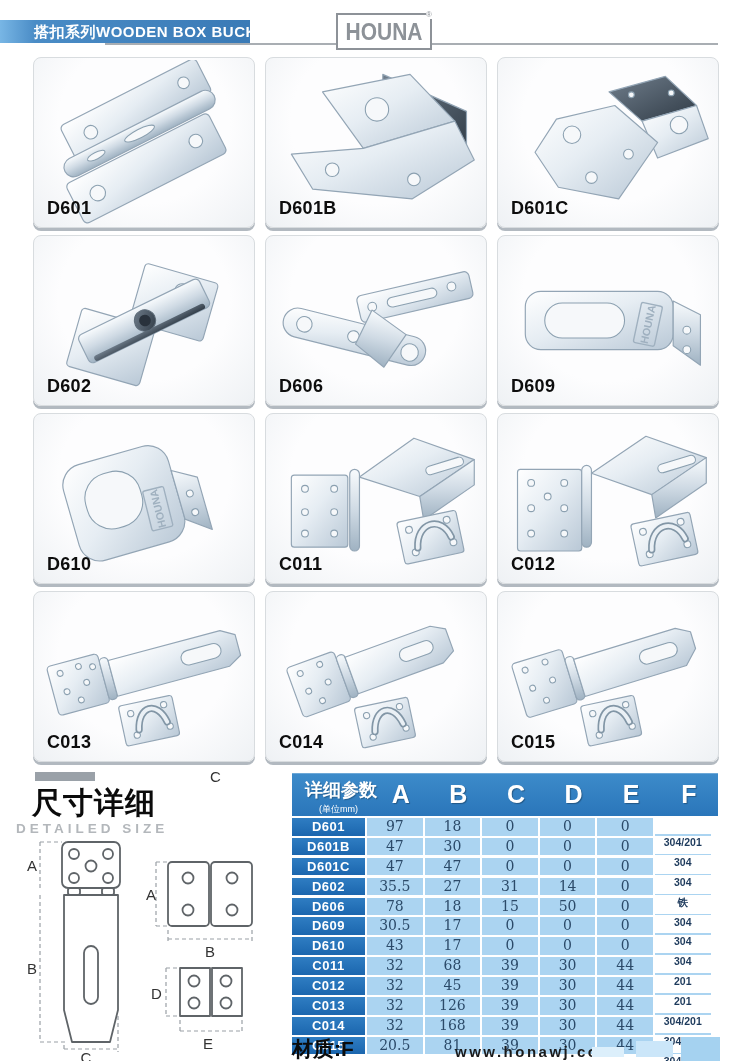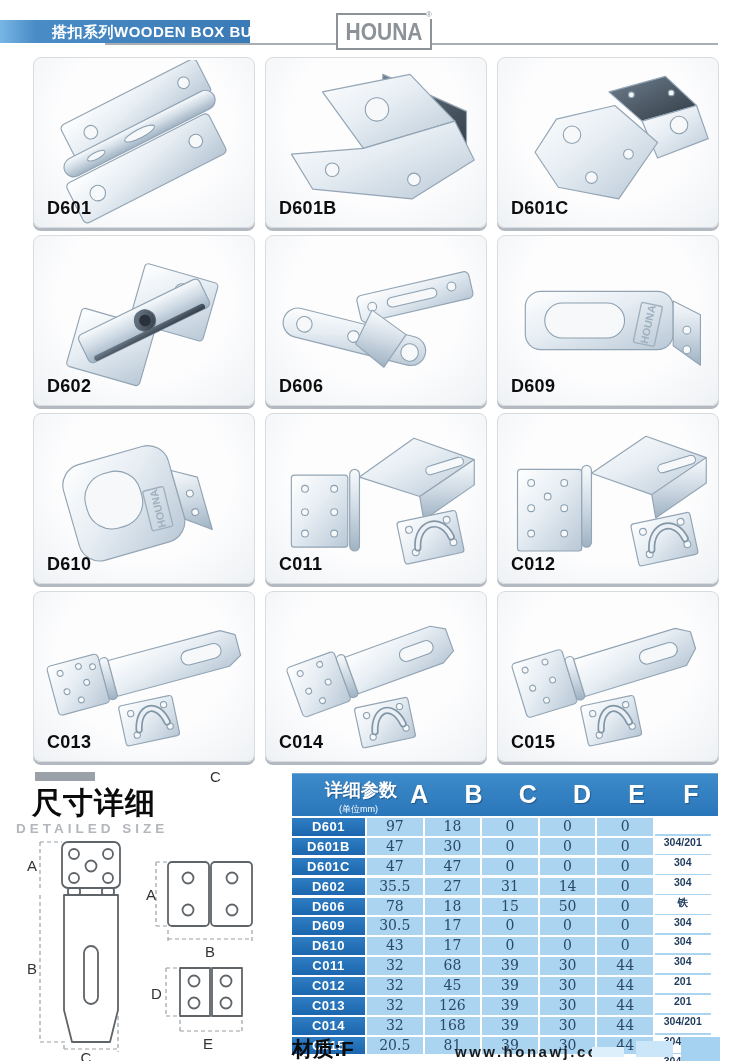--- a/index.html
+++ b/index.html
@@ -7,21 +7,21 @@
   .page {
     position:relative; width:750px; height:1061px; background:#ffffff;
     font-family:"Liberation Sans", sans-serif; overflow:hidden;
   }
   
   .hr-line { position:absolute; left:105px; top:43px; width:613px; height:2px; background:#a9aeb3; }
   .banner {
     position:absolute; left:0; top:20px; width:250px; height:23px;
     background:linear-gradient(90deg,#78b6e5 0%,#4a8cc6 14%,#3a7ab6 100%);
     color:#fff; font-size:15px; font-weight:bold; line-height:23px;
-    padding-left:52px; letter-spacing:.5px; white-space:nowrap;
+    padding-left:34px; letter-spacing:.5px; white-space:nowrap;
   }
   .logo-box {
     position:absolute; left:336px; top:13px; width:96px; height:37px;
     background:#fff; border:2px solid #8d9298; display:flex; align-items:center; justify-content:center;
   }
   .logo-text { font-size:21px; font-weight:900; color:#8d9298; letter-spacing:0px; transform:scaleY(1.12); }
   .logo-reg { position:absolute; right:-2px; top:-4px; font-size:8px; color:#8d9298; background:#fff; line-height:1; }
   
   .grid {
     position:absolute; left:33px; top:57px; width:686px;
@@ -42,21 +42,21 @@
   .sd-bar { position:absolute; left:35px; top:772px; width:60px; height:9px; background:#9aa1a8; }
   .sd-title { position:absolute; left:32px; top:783px; font-size:30px; font-weight:900; color:#0b0b0b; letter-spacing:1px;text-align:right; }
   .sd-sub { position:absolute; left:16px; top:821px; font-size:13.5px; color:#b3b7bb; letter-spacing:4px; font-weight:bold; }
   .stray-c { position:absolute; left:210px; top:768px; font-size:15px; color:#333; }
   .sd-svg { position:absolute; }
   .dim-label { font-size:15px; fill:#333; font-family:"Liberation Sans",sans-serif; }
   
   .ptable { position:absolute; left:292px; top:773px; width:426px; }
   .thead {
     display:flex; height:43px; background:linear-gradient(180deg,#3d8bca,#2a76ba);
-    color:#fff; box-shadow:inset 0 1px 0 rgba(255,255,255,.25);padding-left:20px;
+    color:#fff; box-shadow:inset 0 1px 0 rgba(255,255,255,.25);
   }
   .thead-left { width:80px; padding:5px 0 0 13px; }
   .thead-left .t1 { font-size:18px; font-weight:bold; white-space:nowrap; text-shadow:1px 1px 1px rgba(0,0,0,.25); }
   .thead-left .t2 { font-size:9px; margin-top:1px;margin-left:14px; }
   .thcol { width:57.6px; text-align:center; font-size:25px; font-weight:bold; line-height:42px; text-shadow:1px 1px 1px rgba(0,0,0,.3); }
   .tbody { margin-top:2px; }
   .trow { display:flex; height:17.6px; margin-bottom:2.3px; }
   .tname {
     width:73px; background:linear-gradient(180deg,#2f7dc2,#1b66ae); color:#fff;
     font-size:13px; font-weight:bold; text-align:center; line-height:17.6px; letter-spacing:.5px;

